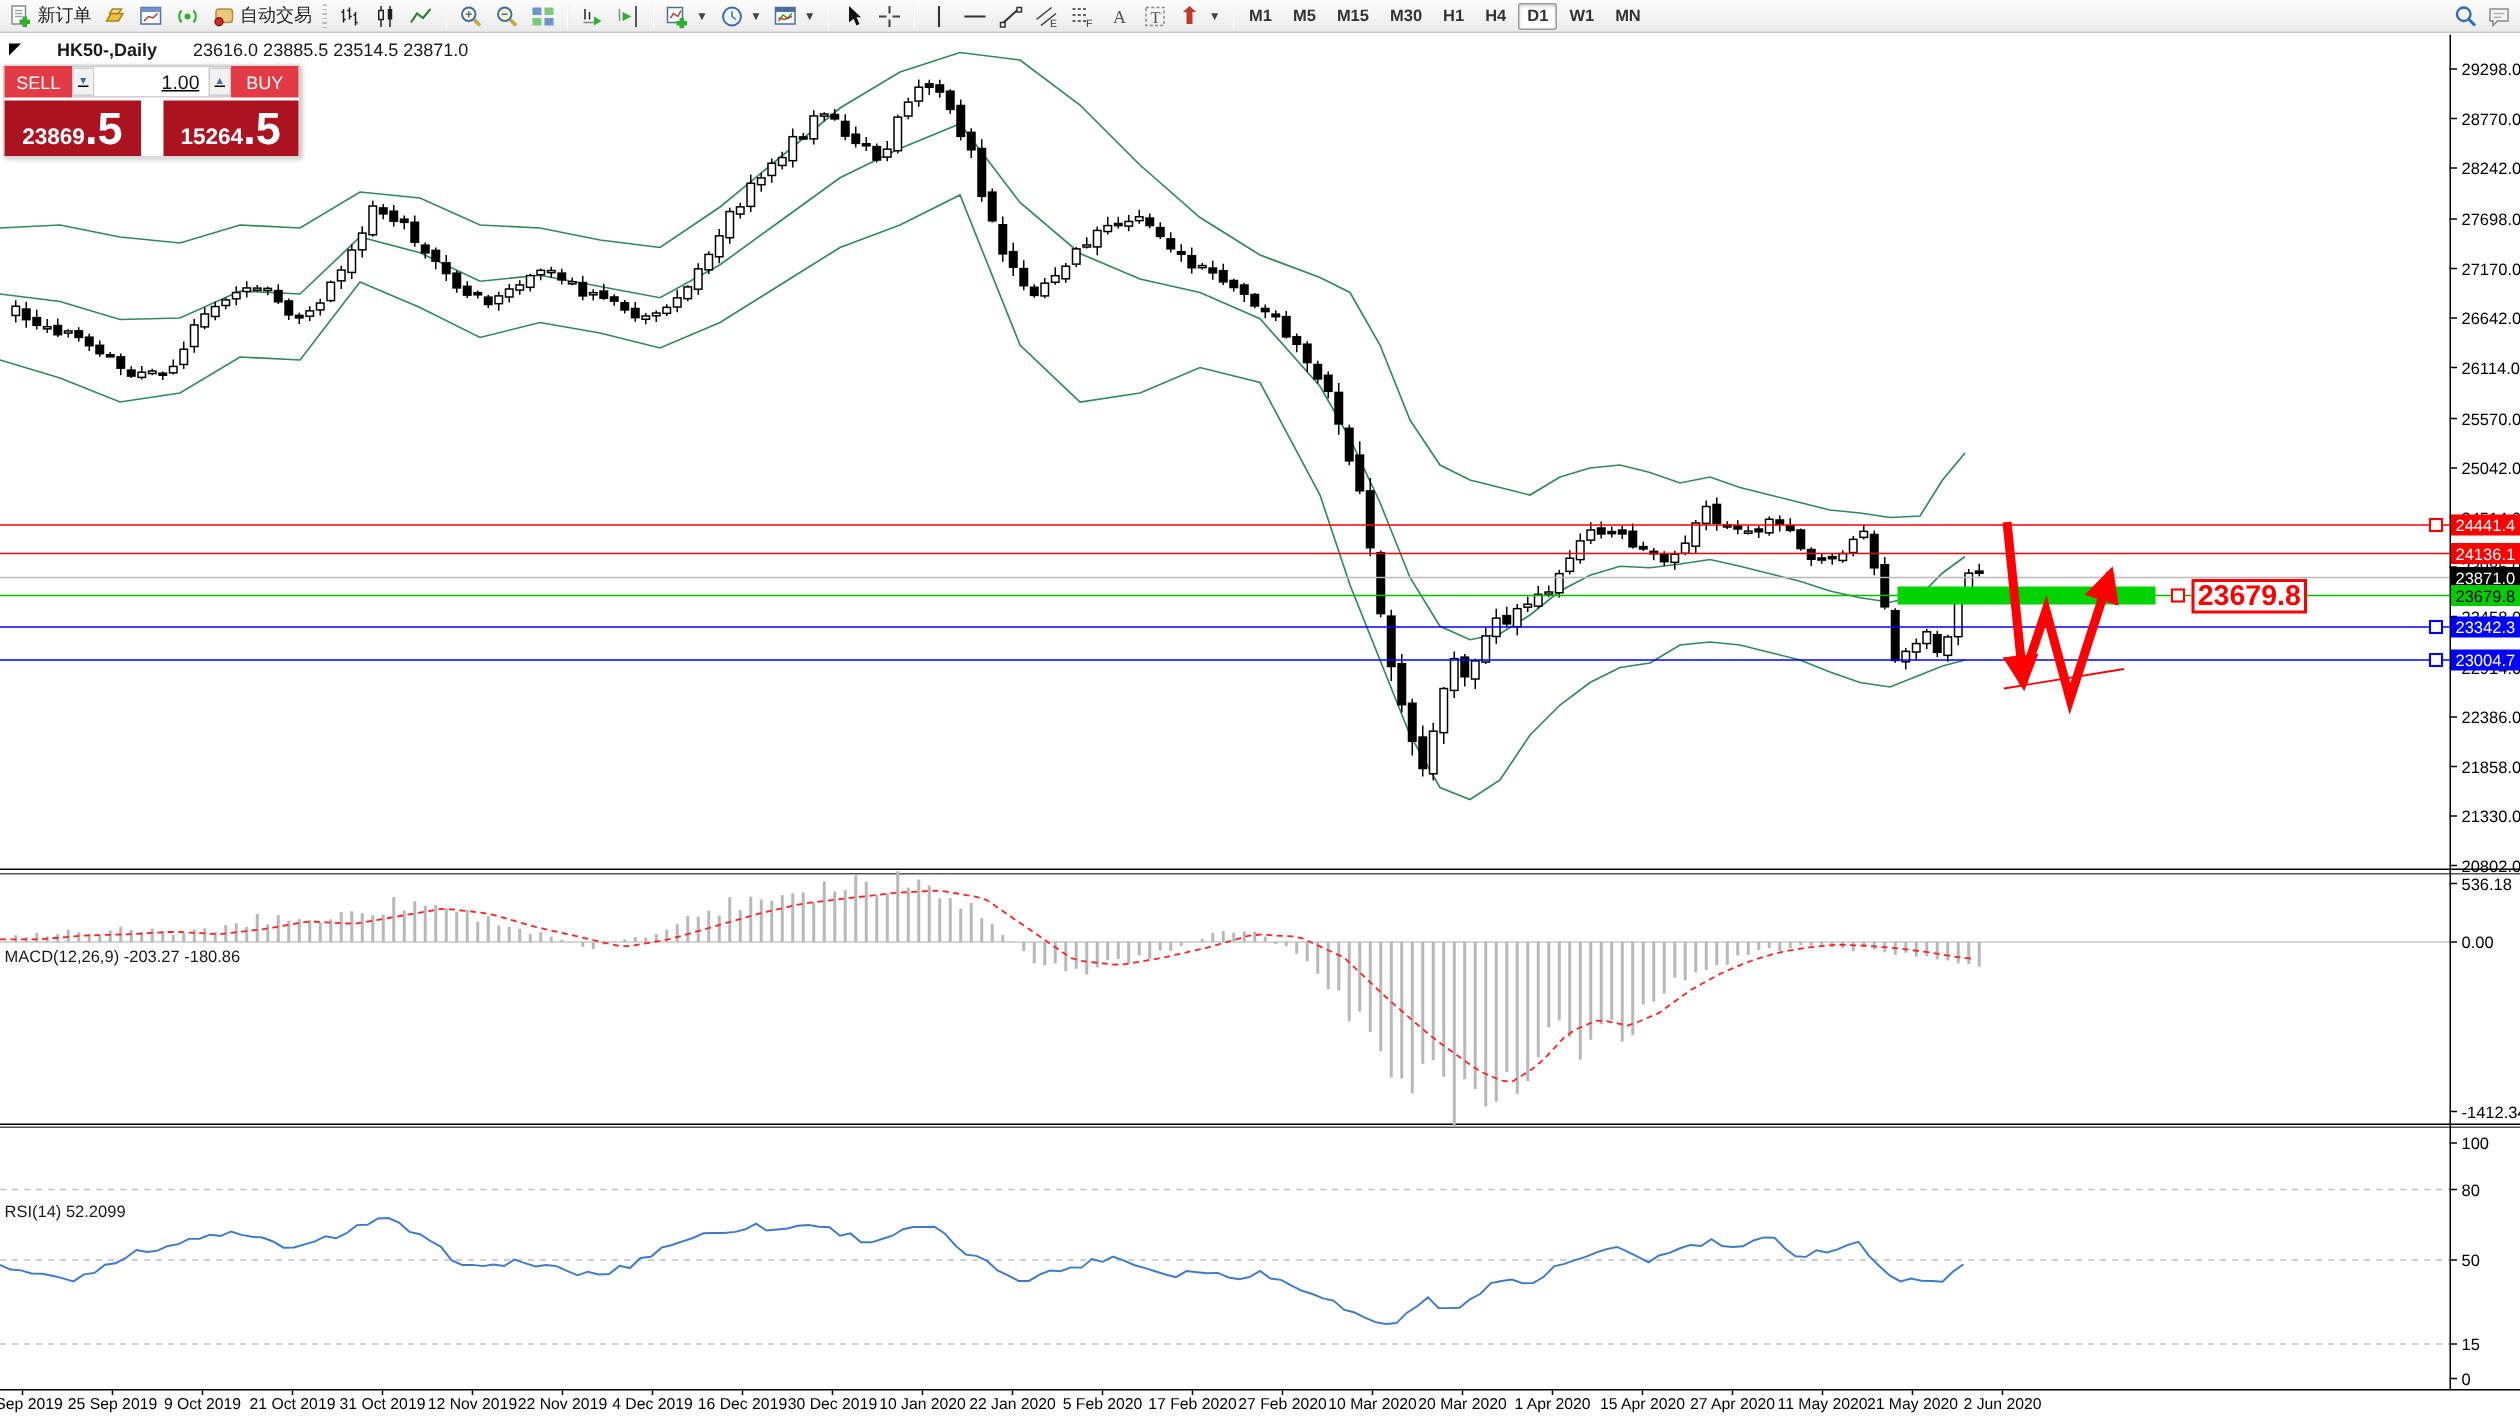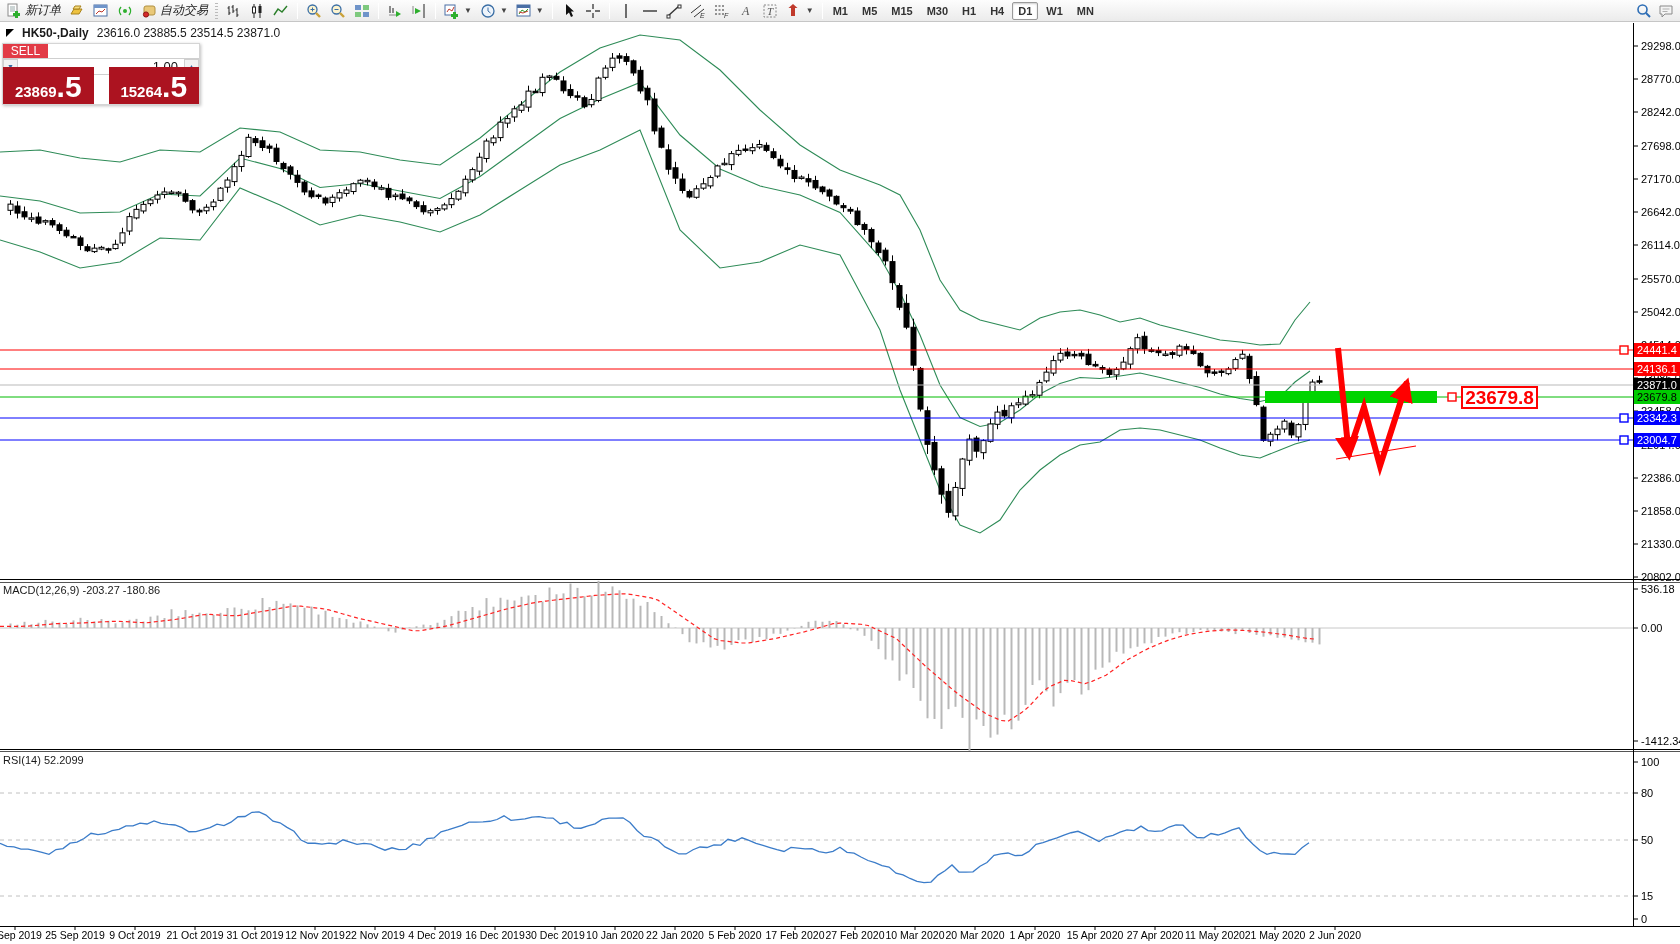--- a/index.html
+++ b/index.html
@@ -5,57 +5,57 @@
   * { margin:0; padding:0; box-sizing:border-box; }
   html,body { width:1680px; height:944px; overflow:hidden; background:#fff;
     font-family:"Liberation Sans","DejaVu Sans",sans-serif; }
   .app { position:relative; width:1680px; height:944px; background:#fff; }
 
   
   .toolbar { position:absolute; left:0; top:0; width:1680px; height:22px; z-index:30;
     background:linear-gradient(#fdfdfd,#ebebeb); border-bottom:1px solid #c6c6c6;
     display:flex; align-items:center; padding:0 2px; }
   .tb-btn { height:20px; min-width:22px; display:flex; align-items:center; justify-content:center;
-    gap:3px; padding:0 3px; border:1px solid transparent; border-radius:2px; font-size:12px; color:#222;font-style:italic; }
+    gap:3px; padding:0 3px; border:1px solid transparent; border-radius:2px; font-size:12px; color:#222; }
   .tb-sep { width:1px; height:16px; background:#c9c9c9; border-right:1px solid #fff; margin:0 4px; }
   .grip { width:3px; height:16px; margin:0 3px;
     background:repeating-linear-gradient(#bbb 0 1px,transparent 1px 3px); }
   .caret { font-size:8px; color:#444; margin-left:1px; }
   .tf { height:18px; padding:0 5px; font-size:11px; color:#333; display:flex; align-items:center;
     border:1px solid transparent; border-radius:2px; }
   .tf.active { background:#fff; border:1px solid #9a9a9a; box-shadow:inset 0 1px 2px #ccc; }
   .tb-right { margin-left:auto; display:flex; align-items:center; gap:6px; padding-right:4px; }
   .icon { display:inline-block; width:16px; height:16px; }
 
   
   #cv { position:absolute; left:0; top:0; z-index:1; }
 
   .chart-title { position:absolute; left:6px; top:26px; z-index:10; font-size:12px; color:#1a1a1a;
-    display:flex; align-items:center; gap:8px; }
+    display:flex; align-items:center; gap:24px; }
   .chart-title b { font-weight:700; }
   .title-arrow { width:0; height:0; border-left:8px solid #000; border-bottom:8px solid transparent; }
 
   
   .trade-panel { position:absolute; left:2px; top:43px; width:198px; z-index:20;
     background:#fff; border:1px solid #d5d5d5; box-shadow:1px 1px 3px rgba(0,0,0,.25); }
-  .tp-row1 { display:flex; height:21px;flex-direction:column; }
+  .tp-row1 { display:flex; height:21px; }
   .tp-sell,.tp-buy { width:45px; background:#e23b46; color:#fff; border:none; font-size:12px;
     font-family:inherit; }
   .tp-spin { flex:1; display:flex; border-top:1px solid #cfcfcf; border-bottom:1px solid #cfcfcf;text-decoration:underline; }
   .spin-btn { width:15px; background:#f2f2f2; border:1px solid #cfcfcf; color:#3a6ea5;
     font-size:7px; line-height:1; padding:0; }
   .tp-vol { flex:1; border:none; outline:none; text-align:right; font-size:13px; padding-right:6px;
     font-family:inherit; color:#111; width:60px; }
   .tp-row2 { display:flex; gap:15px; background:#fff; padding-top:2px; }
   .tp-price { flex:1; height:37px; background:#ac1320; color:#fff; display:flex;
     align-items:flex-end; justify-content:center; padding-bottom:2px; }
   .tp-price .small { font-size:15px; font-weight:700; line-height:20px; }
   .tp-price .big { font-size:30px; font-weight:700; line-height:30px; }
 
-  .sub-label { position:absolute; z-index:10; font-size:11px; color:#1a1a1a; left:3px; }
+  .sub-label { position:absolute; z-index:10; font-size:11px; color:#1a1a1a; left:3px;margin-top:48px; }
   .macd-label { top:584px; }
   .rsi-label { top:754px; }
 
   .cn-note { position:absolute; left:1422px; top:405px; z-index:15; font-size:35px; font-weight:700;
     color:#3fdf3f; text-shadow:3px 3px 0 #93a393; letter-spacing:2px; white-space:nowrap; }
   .price-note { position:absolute; left:1461px; top:386px; z-index:15; width:77px; height:23px;
     border:2px solid #ff0000; background:#fff; color:#ff0000; font-size:19px; font-weight:600;
     display:flex; align-items:center; justify-content:center; }
 </style>
 </head>

